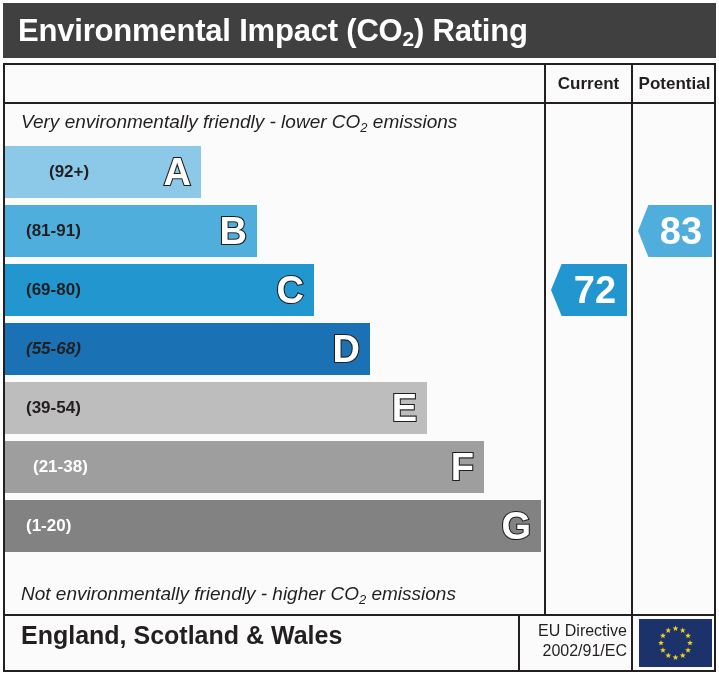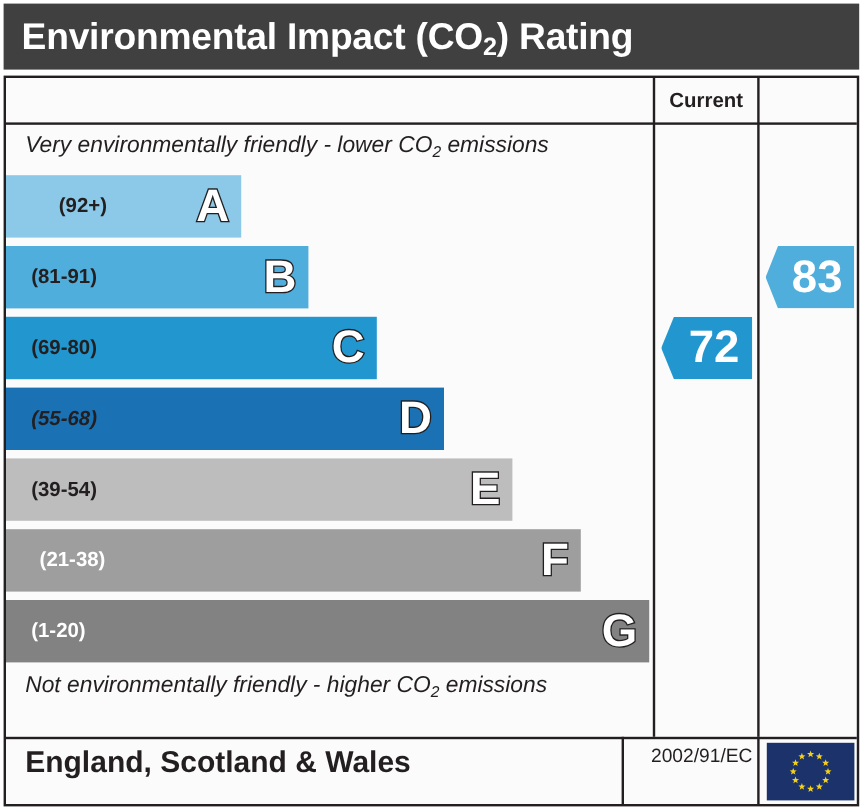--- a/index.html
+++ b/index.html
@@ -112,21 +112,21 @@
     color: #231f20;
     white-space: nowrap;
   }
   .caption sub {
     font-size: 13px;
     vertical-align: baseline;
     position: relative;
     top: 4px;
   }
   .caption.top    { top: 46px; }
-  .caption.bottom { top: 496px; text-align: right; }
+  .caption.bottom { top: 518px; text-align: right; }
 
   
   .bars {
     position: absolute;
     left: 0;
     top: 81px;
   }
   .band {
     position: absolute;
     left: 0;
@@ -210,20 +210,21 @@
   <div class="table-frame">
 
     <div class="hdr-row-line"></div>
     <div class="ftr-row-line"></div>
     <div class="vdiv c1"></div>
     <div class="vdiv c2"></div>
     <div class="vdiv f1"></div>
     <div class="vdiv f2"></div>
 
     <div class="col-hdr current">Current</div>
+    <div class="col-hdr potential">Potential</div>
 
     <div class="caption top"><span>Very environmentally friendly - lower CO</span><sub>2</sub><span> emissions</span></div>
 
     <div class="bars" id="bars-container">
         <div class="band" style="top: 0px; width: 196px; background: rgb(140, 201, 232);">
           <span class="band-range" style="color: rgb(35, 31, 32); padding-left: 44px;">(92+)</span>
           <span class="band-letter">A</span>
         </div>
         <div class="band" style="top: 59px; width: 252px; background: rgb(79, 174, 220);">
           <span class="band-range" style="color: rgb(35, 31, 32);">(81-91)</span>
@@ -253,20 +254,21 @@
 
     <div id="arrows-container">
         <div class="rating-arrow" style="left: 546px; width: 76px; top: 199px; background: rgb(33, 150, 207);">72</div>
         <div class="rating-arrow" style="left: 633px; width: 74px; top: 140px; background: rgb(79, 174, 220);">83</div>
       </div>
 
     <div class="caption bottom"><span>Not environmentally friendly - higher CO</span><sub>2</sub><span> emissions</span></div>
 
     <div class="footer-title">England, Scotland &amp; Wales</div>
     <div class="eu-directive">
+      <div>EU Directive</div>
       <div>2002/91/EC</div>
     </div>
     <div class="eu-flag" id="eu-flag">
         <svg width="73" height="48" viewBox="0 0 73 48">
           <polygon points="36.5,6.4 37.2652963984848,8.446659873323819 39.44827520051498,8.542047317437664 37.73827558421629,9.902340126676181 38.32213428210667,12.007952682562337 36.5,10.802 34.67786571789333,12.007952682562337 35.26172441578371,9.902340126676181 33.55172479948502,8.542047317437664 35.7347036015152,8.446659873323819" fill="#f5d117"></polygon>
           <polygon points="43.75,8.342631645125639 44.5152963984848,10.389291518449458 46.69827520051498,10.484678962563303 44.98827558421629,11.84497177180182 45.57213428210667,13.950584327687976 43.75,12.744631645125638 41.92786571789333,13.950584327687976 42.51172441578371,11.84497177180182 40.80172479948502,10.484678962563303 42.9847036015152,10.389291518449458" fill="#f5d117"></polygon>
           <polygon points="49.057368354874356,13.65 49.822664753359156,15.696659873323819 52.005643555389334,15.792047317437664 50.295643939090645,17.152340126676183 50.87950263698102,19.257952682562337 49.057368354874356,18.052 47.23523407276769,19.257952682562337 47.81909277065807,17.152340126676183 46.10909315435938,15.792047317437664 48.292071956389556,15.696659873323819" fill="#f5d117"></polygon>
           <polygon points="51,20.9 51.7652963984848,22.946659873323817 53.94827520051498,23.042047317437664 52.23827558421629,24.402340126676183 52.82213428210667,26.507952682562337 51,25.302 49.17786571789333,26.507952682562337 49.76172441578371,24.402340126676183 48.05172479948502,23.042047317437664 50.2347036015152,22.946659873323817" fill="#f5d117"></polygon>
           <polygon points="49.05736835487436,28.149999999999995 49.82266475335916,30.196659873323814 52.00564355538934,30.29204731743766 50.29564393909065,31.65234012667618 50.87950263698103,33.75795268256233 49.05736835487436,32.552 47.235234072767696,33.75795268256233 47.819092770658074,31.65234012667618 46.109093154359385,30.29204731743766 48.29207195638956,30.196659873323814" fill="#f5d117"></polygon>
           <polygon points="43.75,33.45736835487436 44.5152963984848,35.50402822819818 46.69827520051498,35.59941567231203 44.98827558421629,36.95970848155054 45.57213428210667,39.0653210374367 43.75,37.85936835487436 41.92786571789333,39.0653210374367 42.51172441578371,36.95970848155054 40.80172479948502,35.59941567231203 42.9847036015152,35.50402822819818" fill="#f5d117"></polygon>

